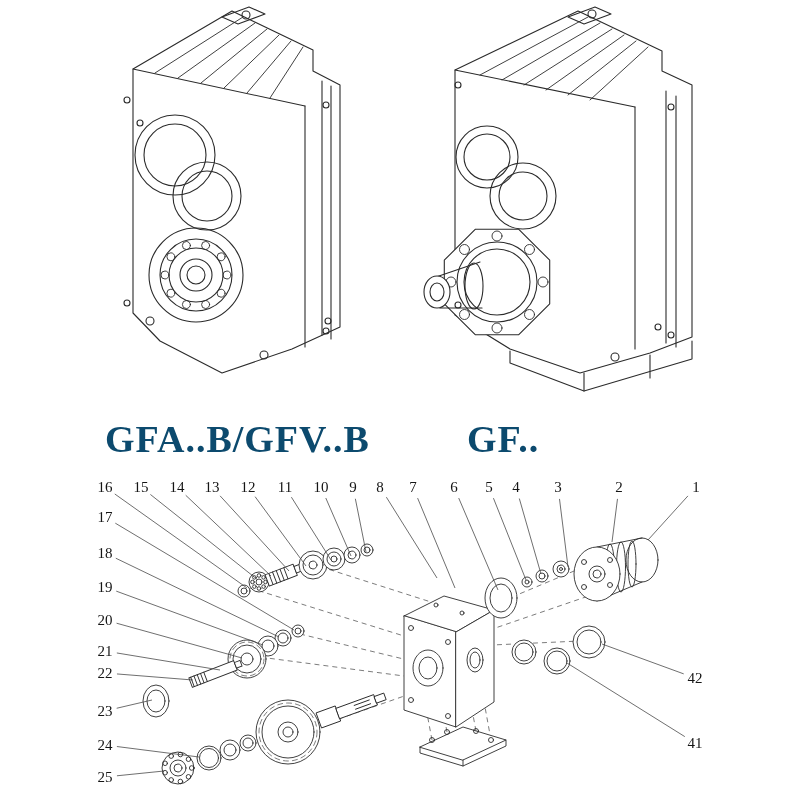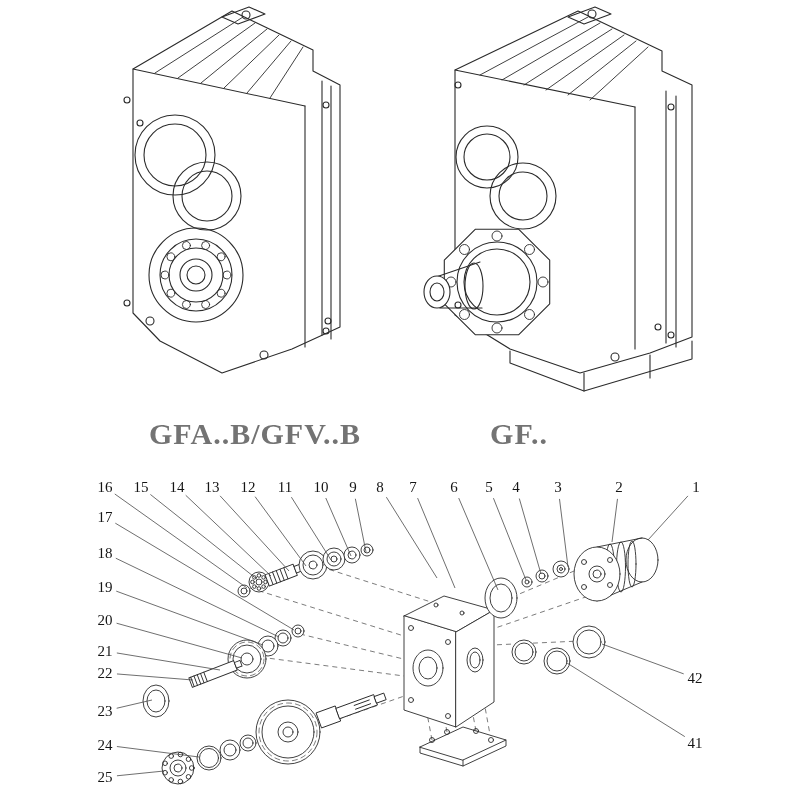--- a/index.html
+++ b/index.html
@@ -2,22 +2,22 @@
 <html><head>
 <meta charset="utf-8">
 <style>
   html,body{margin:0;padding:0;}
   body{
     width:800px;height:800px;background:#ffffff;position:relative;overflow:hidden;
     font-family:"Liberation Serif", serif;
   }
   .draw{position:absolute;}
   .caption{
-    position:absolute;font-weight:700;font-size:30px;color:#737373;
-    text-align:center;letter-spacing:1px;white-space:nowrap;
+    position:absolute;font-weight:700;font-size:38px;color:#0c4a6e;
+    letter-spacing:1px;white-space:nowrap;
   }
   .ln{stroke:#2b2b2b;stroke-width:1.1;fill:none;stroke-linejoin:round;stroke-linecap:round;}
   .thin{stroke-width:0.9;}
   .dl{stroke:#5a5a5a;stroke-width:0.8;stroke-dasharray:5,4;fill:none;}
   .ld{stroke:#4a4a4a;stroke-width:0.8;}
   .co{font:15px "Liberation Serif", serif;fill:#151515;text-anchor:middle;}
 </style>
 </head>
 <body>
 
@@ -139,21 +139,21 @@
     <g>
       <circle cx="48" cy="300" r="3"></circle>
         <circle cx="248" cy="322" r="3"></circle>
       <circle cx="205" cy="352" r="4"></circle>
         <circle cx="48" cy="80" r="3"></circle>
     </g>
   </g>
 </svg>
 
 <div class="caption" style="left:105px;top:417px;width:300px">GFA..B/GFV..B</div>
-<div class="caption" style="left:444px;top:417px;width:150px">GF..</div>
+<div class="caption" style="left:467px;top:417px;width:150px">GF..</div>
 
 <svg id="exploded" class="draw" style="left:0;top:470px" width="800" height="330" viewBox="0 0 800 330">
 
   <g class="dl">
     <path d="M250,118 L404,166"></path>
       <path d="M312,94 L456,140"></path>
     <path d="M252,186 L404,206"></path>
       <path d="M300,164 L416,192"></path>
     <path d="M462,148 L586,96"></path>
       <path d="M472,166 L606,120"></path>

